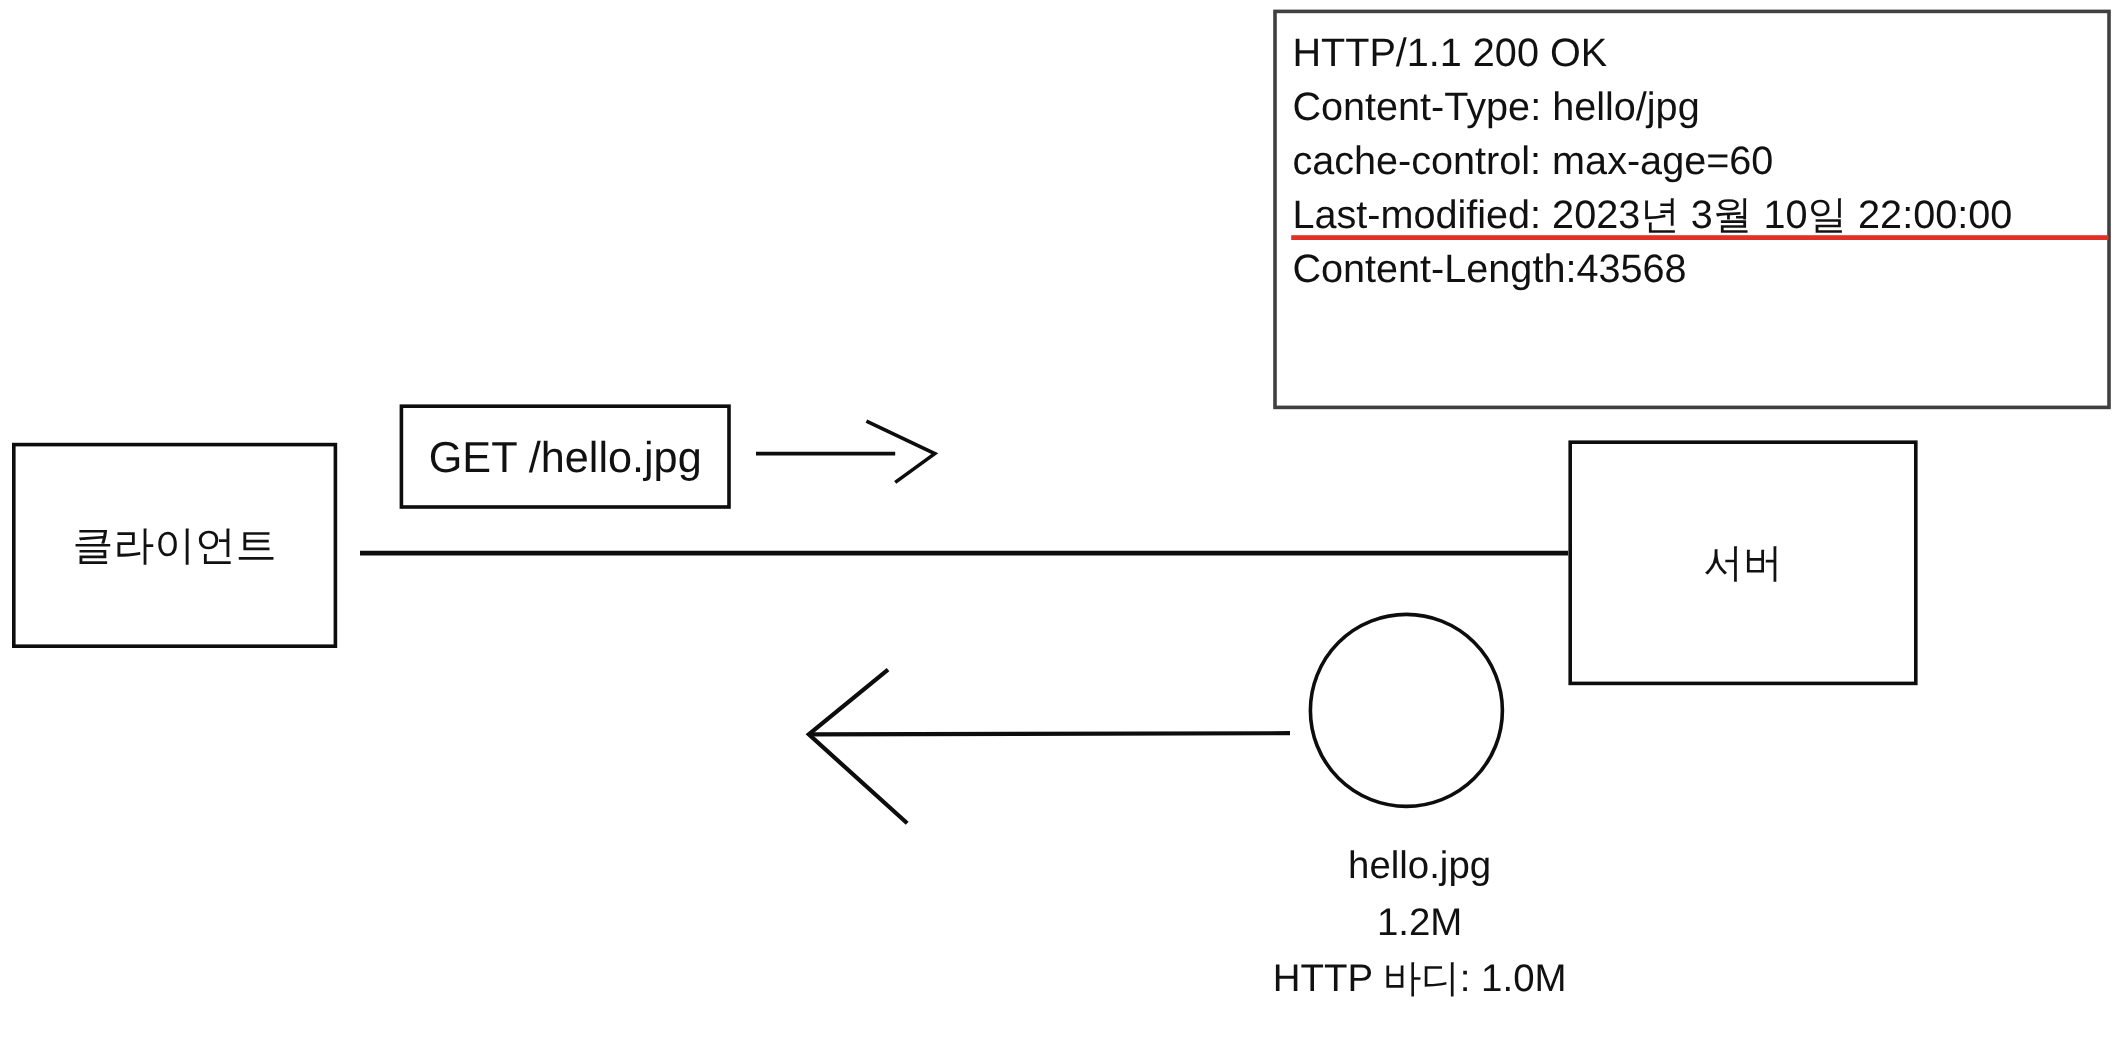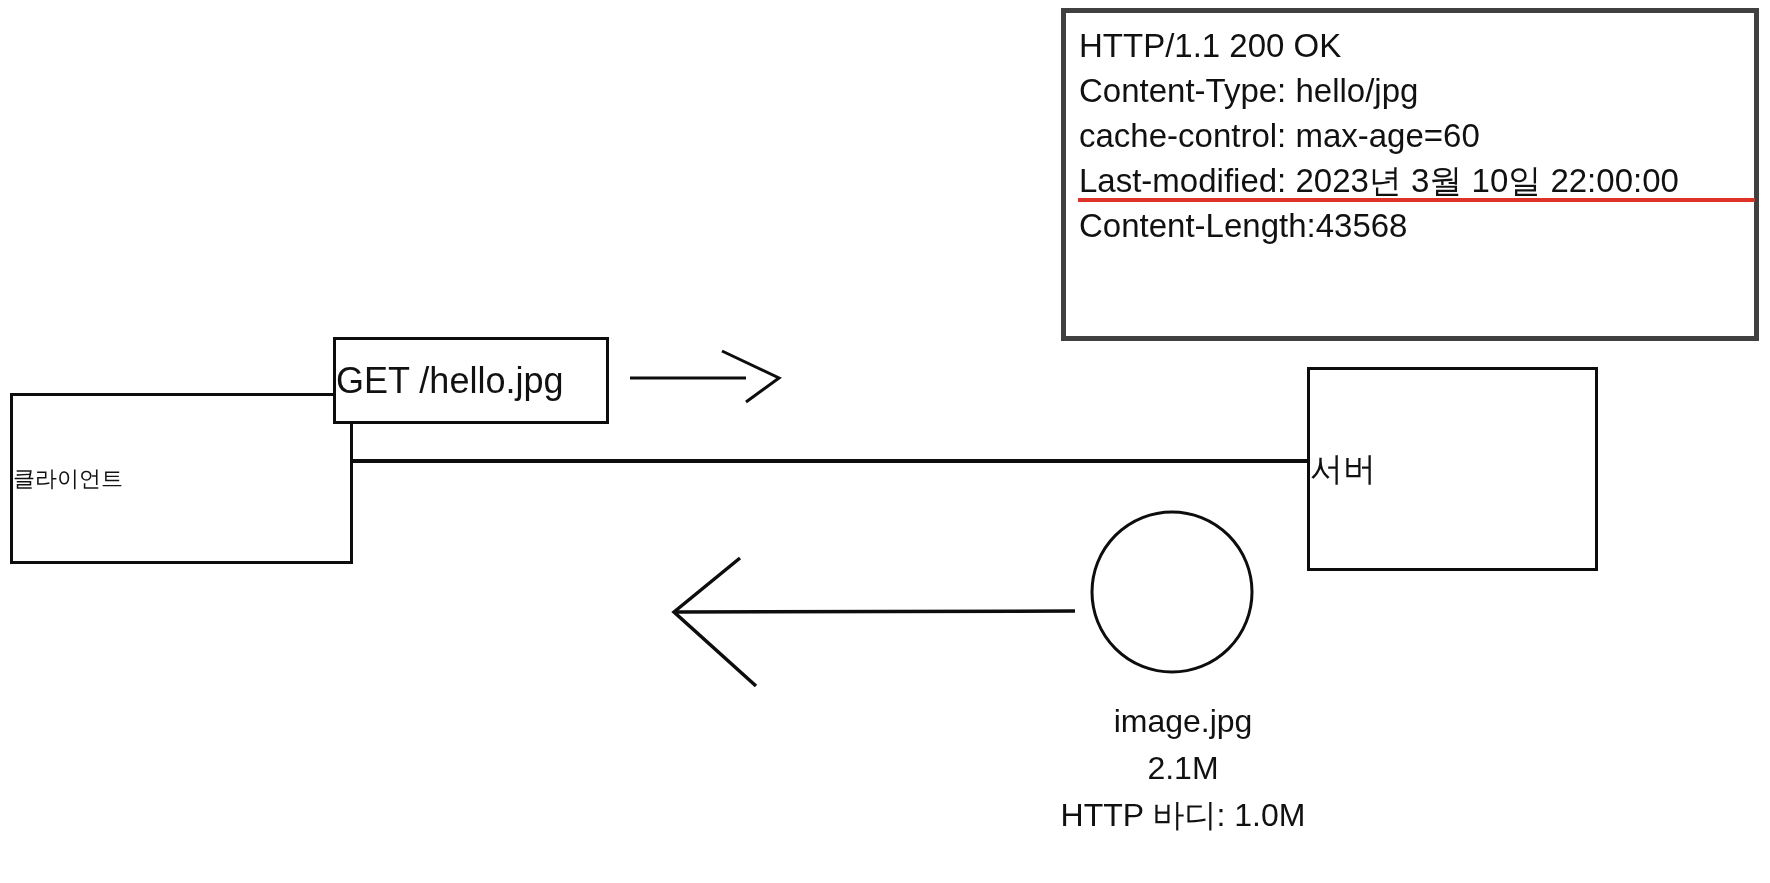--- a/index.html
+++ b/index.html
@@ -23,29 +23,29 @@
     width: 1770px;
     height: 883px;
   }
   .box {
     position: absolute;
     border: 3.5px solid #0d0d0d;
     background: #ffffff;
     box-sizing: border-box;
     display: flex;
     align-items: center;
-    justify-content: flex-start;
+    justify-content: center;
     white-space: nowrap;
   }
   #client-box {
     left: 10px;
-    top: 393px;
-    width: 343px;
+    top: 369px;
+    width: 271px;
     height: 171px;
-    font-size: 22px;
+    font-size: 34px;
   }
   #server-box {
     left: 1307px;
     top: 367px;
     width: 291px;
     height: 204px;
     font-size: 33px;
   }
   #request-box {
     left: 333px;
@@ -54,21 +54,21 @@
     height: 87px;
     border-width: 3px;
     font-size: 36px;
   }
   #response-box {
     position: absolute;
     left: 1061px;
     top: 8px;
     width: 698px;
     height: 333px;
-    border: 5px solid #404040;
+    border: 3px solid #404040;
     background: #ffffff;
     box-sizing: border-box;
     padding: 10px 12px 0 13px;
     font-size: 33px;
     line-height: 45px;
     white-space: nowrap;
   }
   .resp-line {
     position: relative;
     height: 45px;
@@ -132,18 +132,18 @@
 
   <div id="server-box" class="box">
     <span>서버</span>
   </div>
 
   <div id="request-box" class="box">
     <span>GET /hello.jpg</span>
   </div>
 
   <div id="file-caption">
-    <div>image.jpg</div>
-    <div>2.1M</div>
+    <div>hello.jpg</div>
+    <div>1.2M</div>
     <div>HTTP 바디: 1.0M</div>
   </div>
 
 </div>
 
 </body></html>

